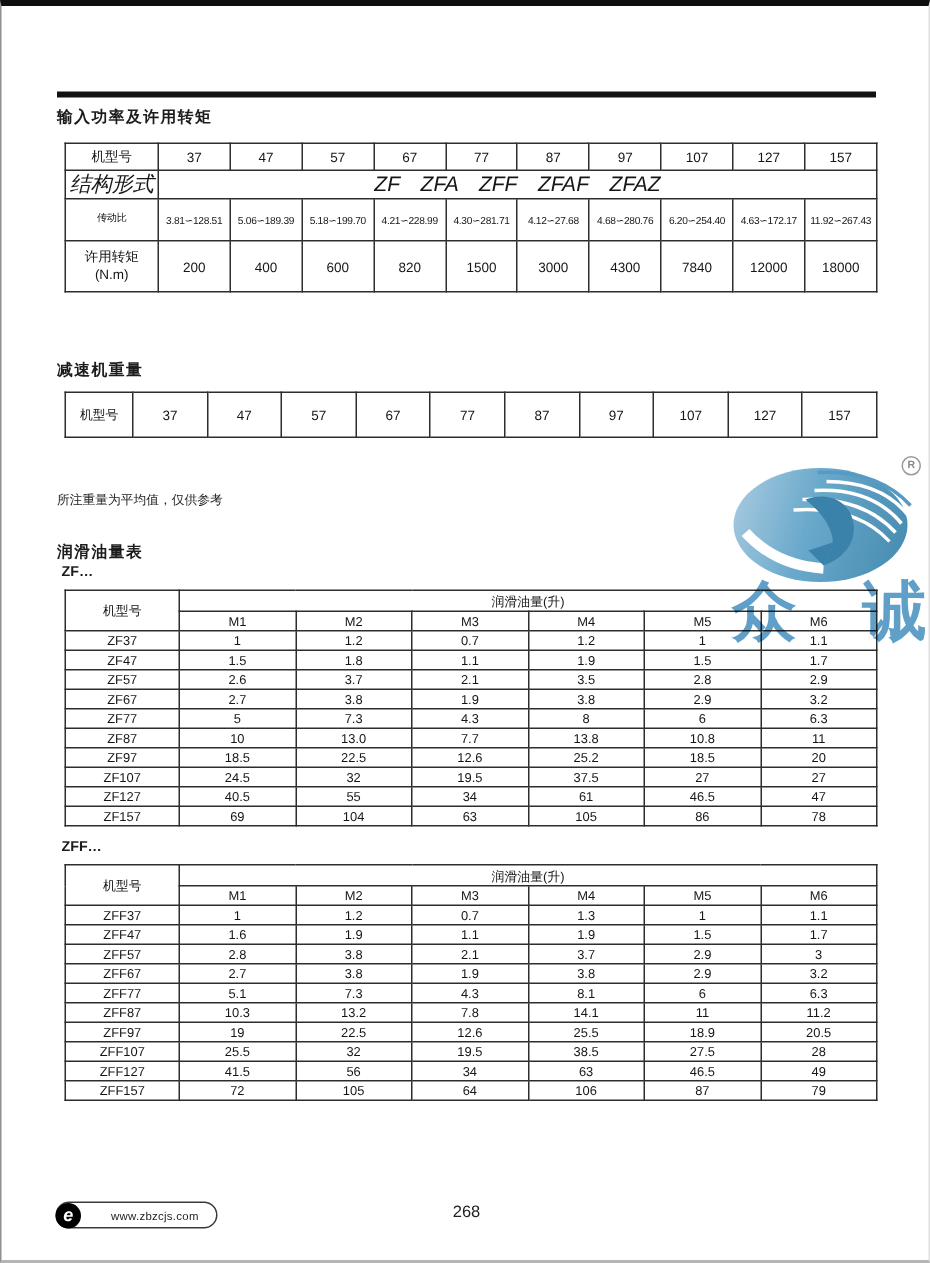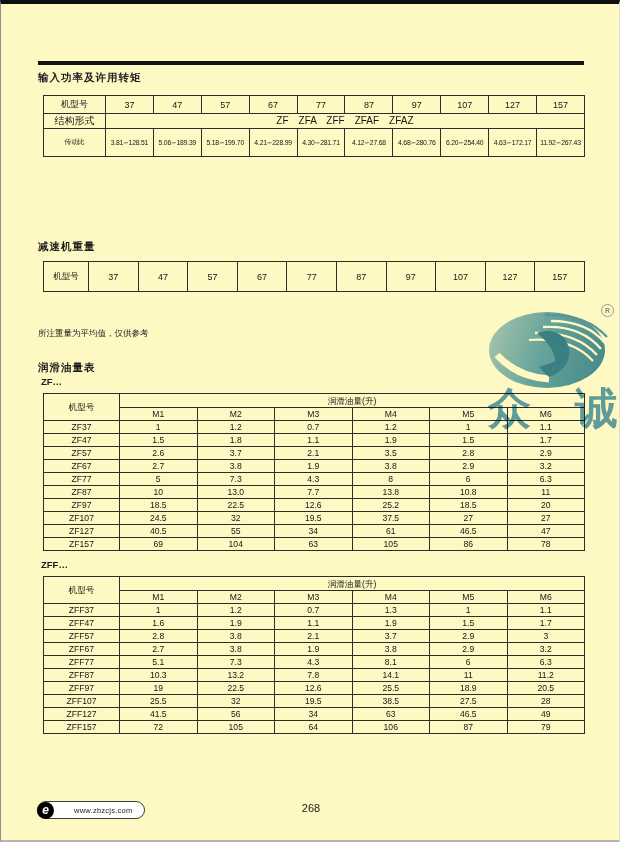--- a/index.html
+++ b/index.html
@@ -1,18 +1,18 @@
 <!DOCTYPE html>
 <html><head>
 <meta charset="utf-8">
 <style>
   html,body { margin:0; padding:0; background:#e8e8e8; }
   .page {
     position:relative; width:620px; height:842px; margin:0 auto;
-    background:#fef9c3; overflow:hidden;
+    background:#ffffff; overflow:hidden;
     border-top:4px solid #0e0e0e; border-left:1px solid #909090;
     border-bottom:2px solid #b5b5b5; border-right:1px solid #e0e0e0;
     box-sizing:border-box;
     font-family:"Liberation Sans","DejaVu Sans",sans-serif; color:#1c1c1c;
   }
   .thick-rule { position:absolute; left:37px; top:57px; width:546px; height:4px; background:#121212; }
   .sec-title { position:absolute; left:37px; font-size:10.5px; font-weight:bold; letter-spacing:1px; }
   #title-power { top:67px; }
   #title-weight { top:236px; }
   #title-oil { top:357px; }
@@ -26,21 +26,21 @@
        font-size:9px; padding:0 1px; overflow:hidden; color:#161616; }
 
   #power-table { left:42px; top:91px; width:541px; }
   #power-table tr.r-model   { height:18px; }
   #power-table tr.r-struct  { height:14px; }
   #power-table tr.r-input   { height:33px; }
   #power-table tr.r-ratio   { height:28px; }
   #power-table tr.r-torque  { height:34px; }
   #power-table tr.r-ratio td { font-size:6.8px; letter-spacing:-0.2px; }
   #power-table td.lbl { font-size:9px; white-space:pre-line; line-height:1.25; }
-  #power-table tr.r-struct td { font-size:10px; }
+  #power-table tr.r-struct td { font-size:14px;font-style:italic; }
 
   #weight-table { left:42px; top:257px; width:541px; }
   #weight-table tr { height:30px; }
   #weight-table td.lbl { font-size:8.5px; }
 
   .oil-table { left:42px; width:541px; }
   #zf-table  { top:389px; }
   #zff-table { top:572px; }
   .oil-table tr.h1 { height:14px; }
   .oil-table tr.h2 { height:13px; }
@@ -102,20 +102,34 @@
       <td>3.81∽128.51</td>
           <td>5.06∽189.39</td>
           <td>5.18∽199.70</td>
           <td>4.21∽228.99</td>
           <td>4.30∽281.71</td>
           <td>4.12∽27.68</td>
           <td>4.68∽280.76</td>
           <td>6.20∽254.40</td>
           <td>4.63∽172.17</td>
           <td>11.92∽267.43</td>
+        </tr>
+      <tr class="r-torque">
+        <td class="lbl">许用转矩
+(N.m)</td>
+      <td>200</td>
+          <td>400</td>
+          <td>600</td>
+          <td>820</td>
+          <td>1500</td>
+          <td>3000</td>
+          <td>4300</td>
+          <td>7840</td>
+          <td>12000</td>
+          <td>18000</td>
         </tr>
     </tbody>
   </table>
 
   <div class="sec-title" id="title-weight">减速机重量</div>
 
   <table id="weight-table">
     <colgroup>
       <col style="width:45px">
         <col span="10" style="width:49.6px">

